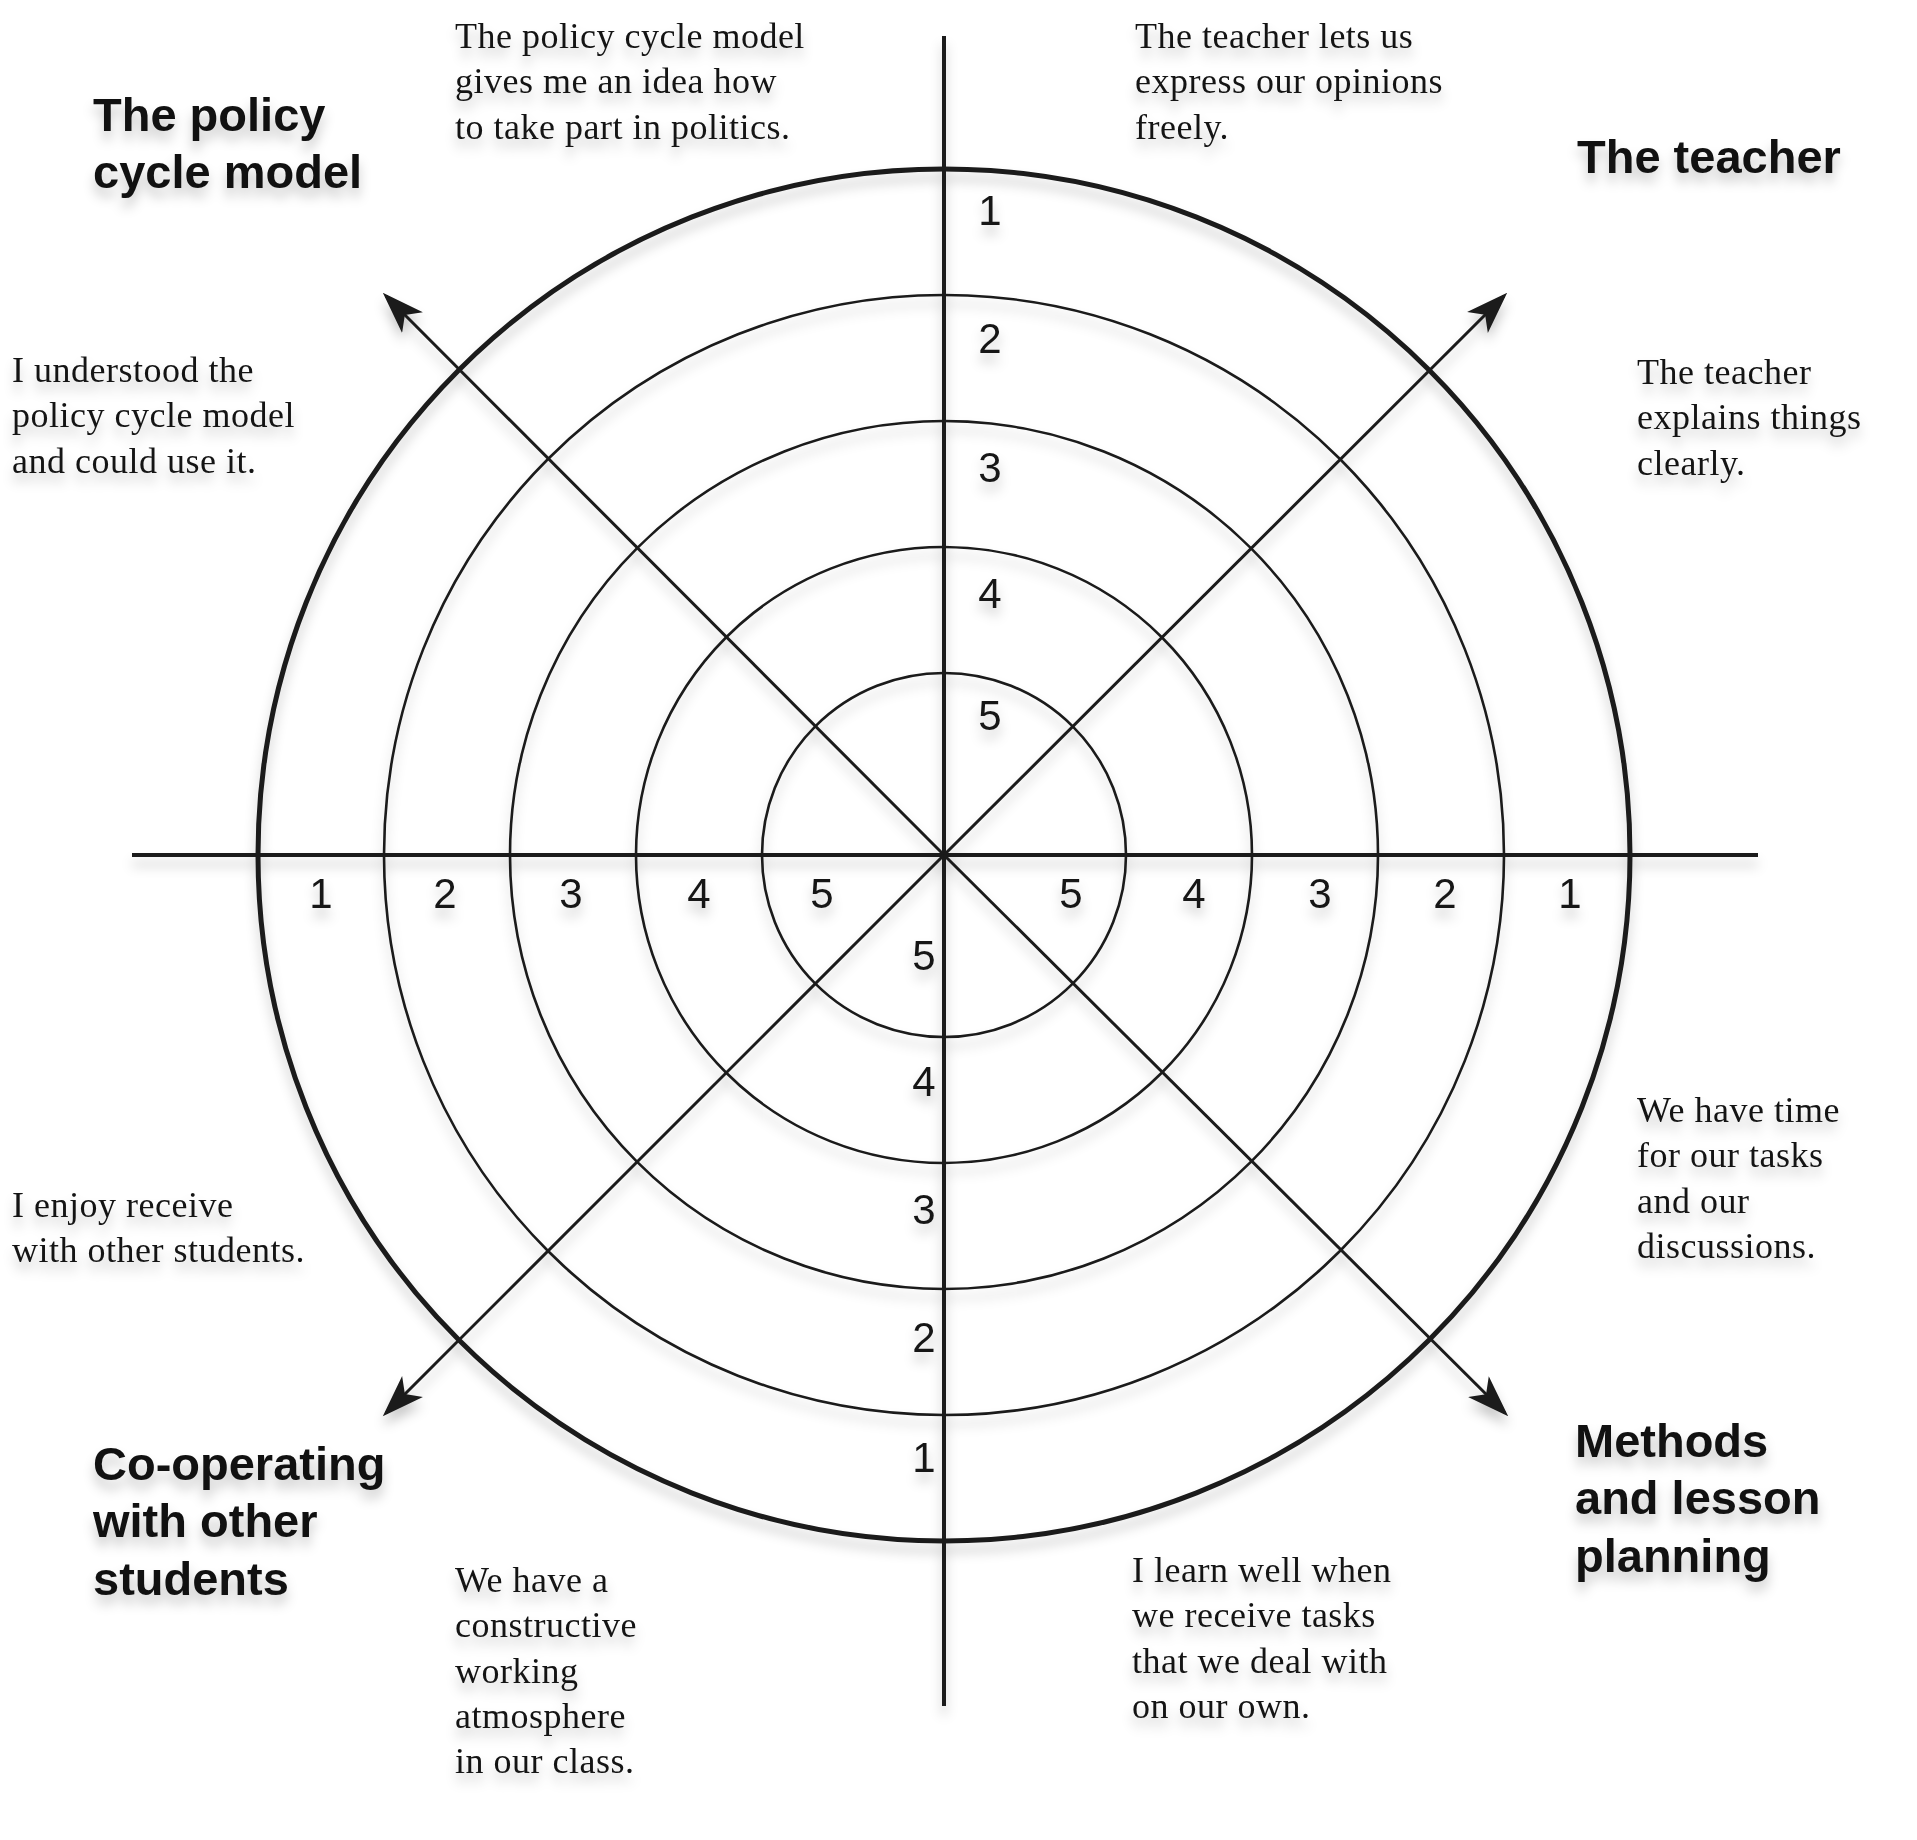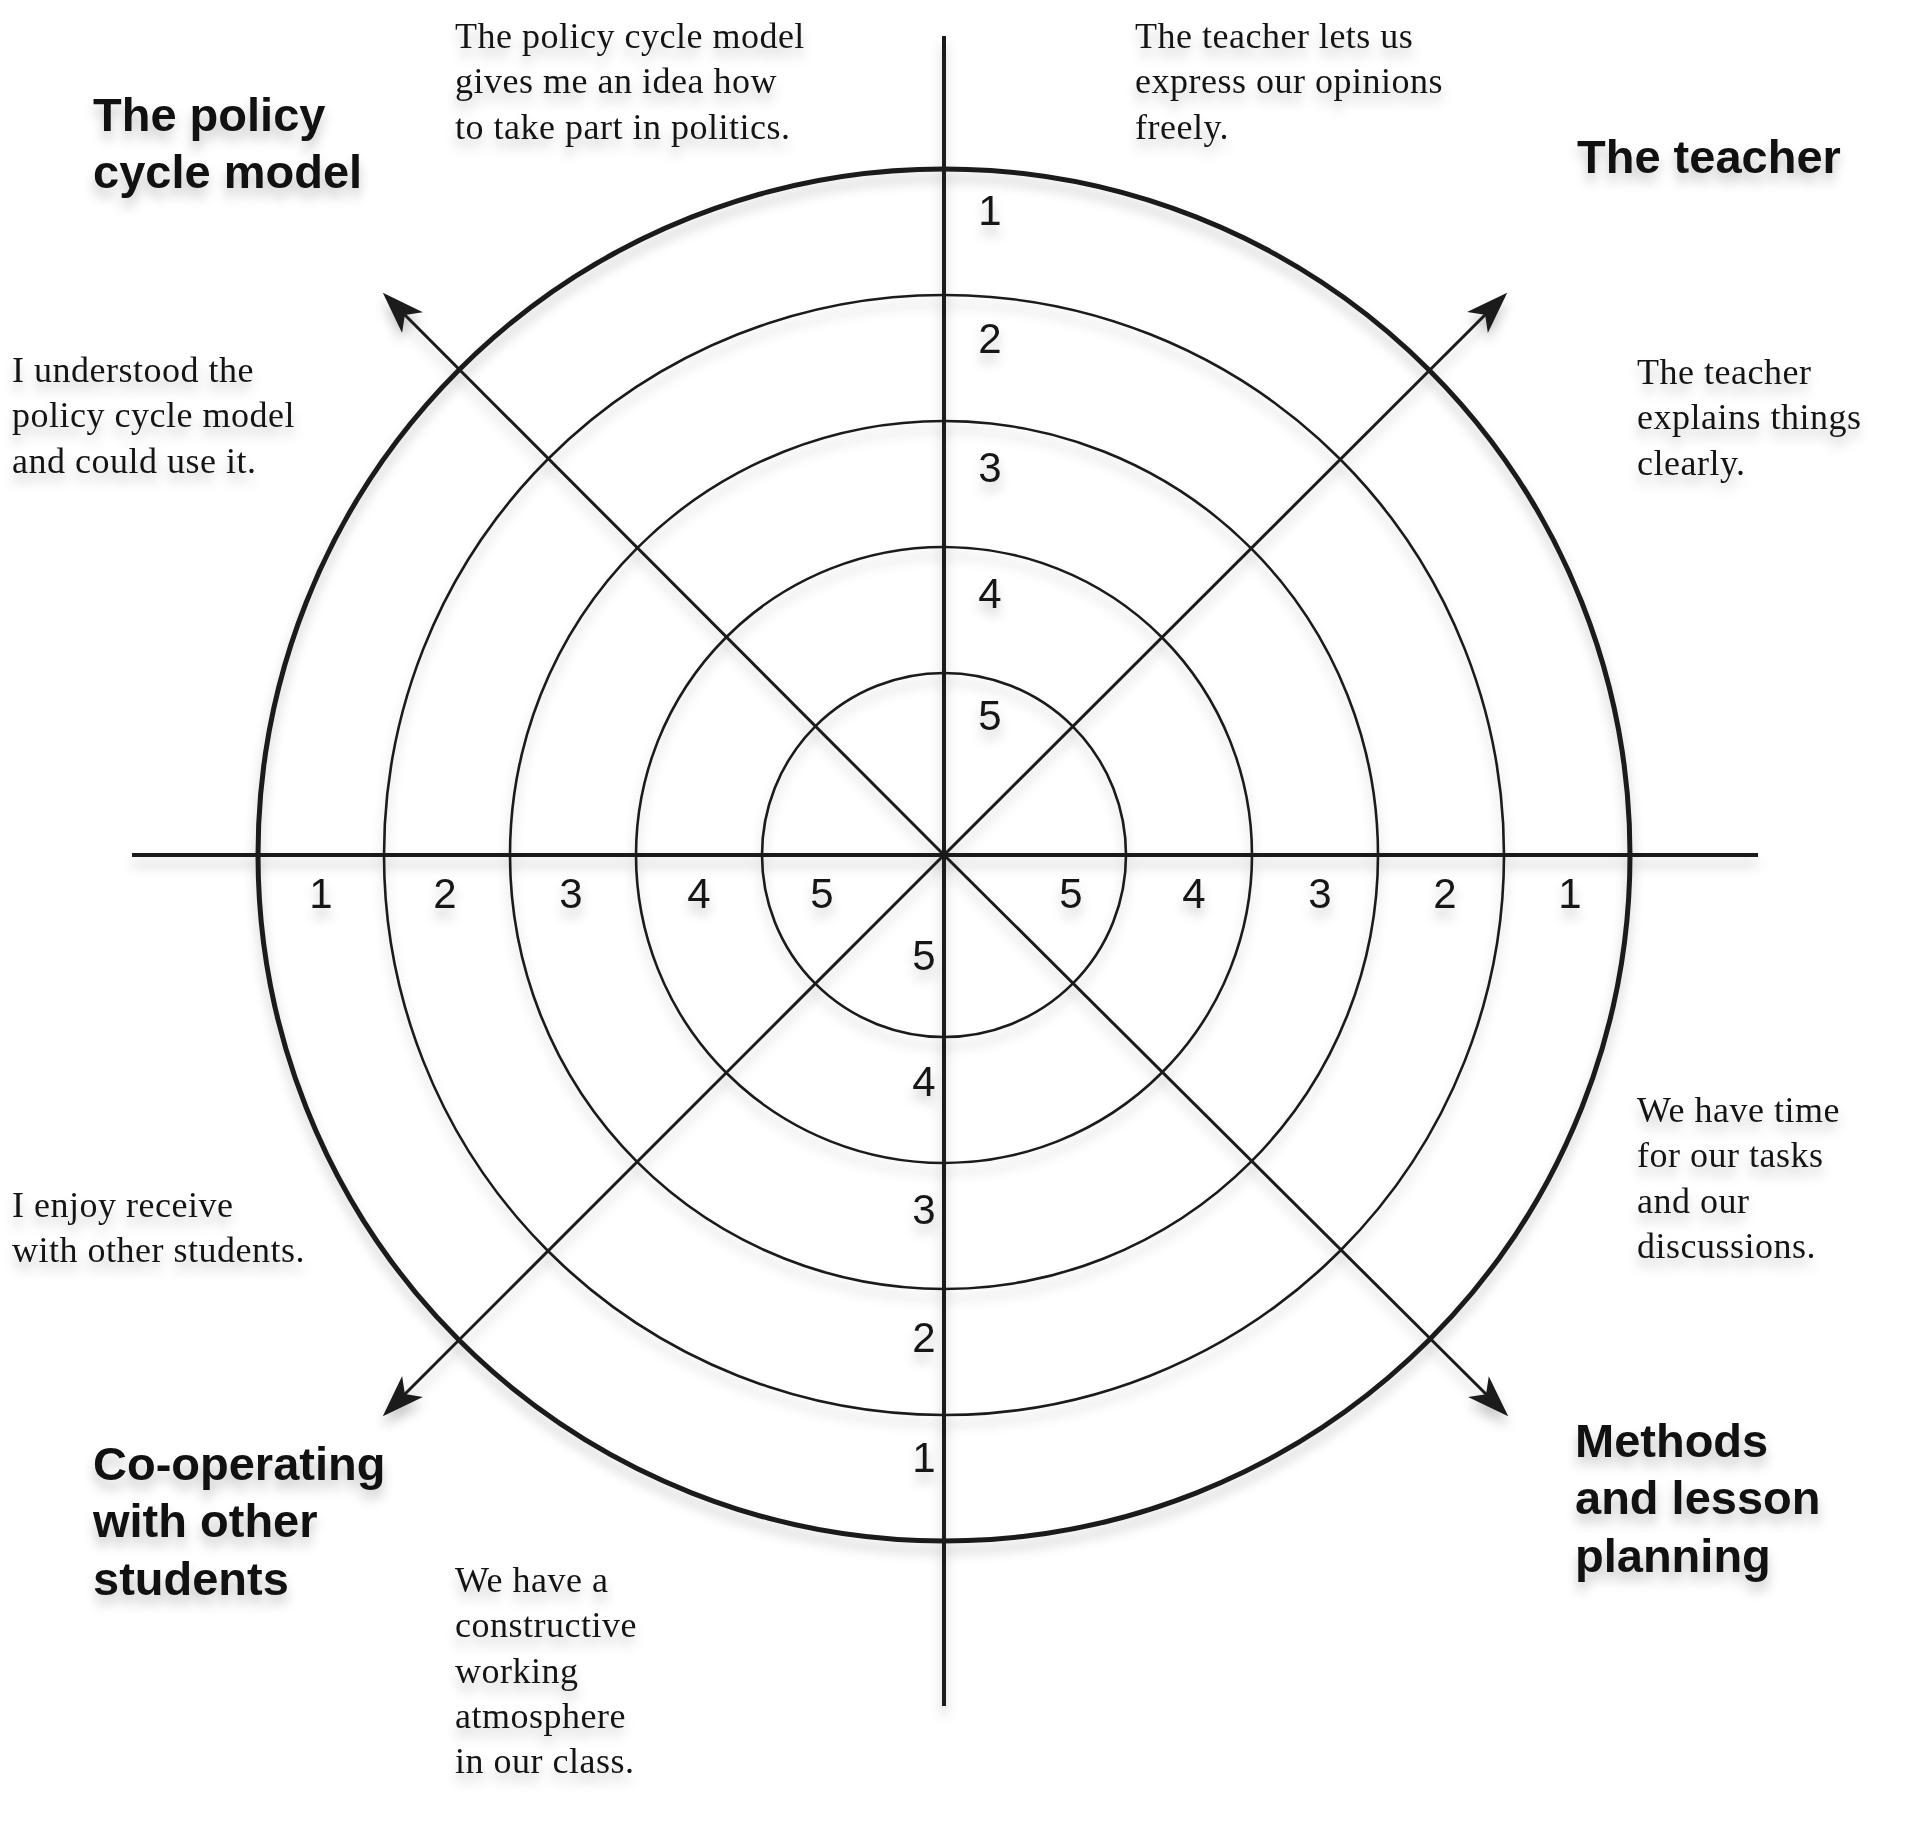--- a/index.html
+++ b/index.html
@@ -71,20 +71,24 @@
 with other students.</div>
     <div class="txt serif" style="left:455px;top:1558px;">We have a
 constructive
 working
 atmosphere
 in our class.</div>
     <div class="txt serif" style="left:1637px;top:1088px;">We have time
 for our tasks
 and our
 discussions.</div>
+    <div class="txt serif" style="left:1132px;top:1548px;">I learn well when
+we receive tasks
+that we deal with
+on our own.</div>
 
     <span class="num" style="left:990px;top:211px;">1</span>
     <span class="num" style="left:990px;top:339px;">2</span>
     <span class="num" style="left:990px;top:468px;">3</span>
     <span class="num" style="left:990px;top:594px;">4</span>
     <span class="num" style="left:990px;top:716px;">5</span>
 
     <span class="num" style="left:924px;top:956px;">5</span>
     <span class="num" style="left:924px;top:1082px;">4</span>
     <span class="num" style="left:924px;top:1210px;">3</span>

